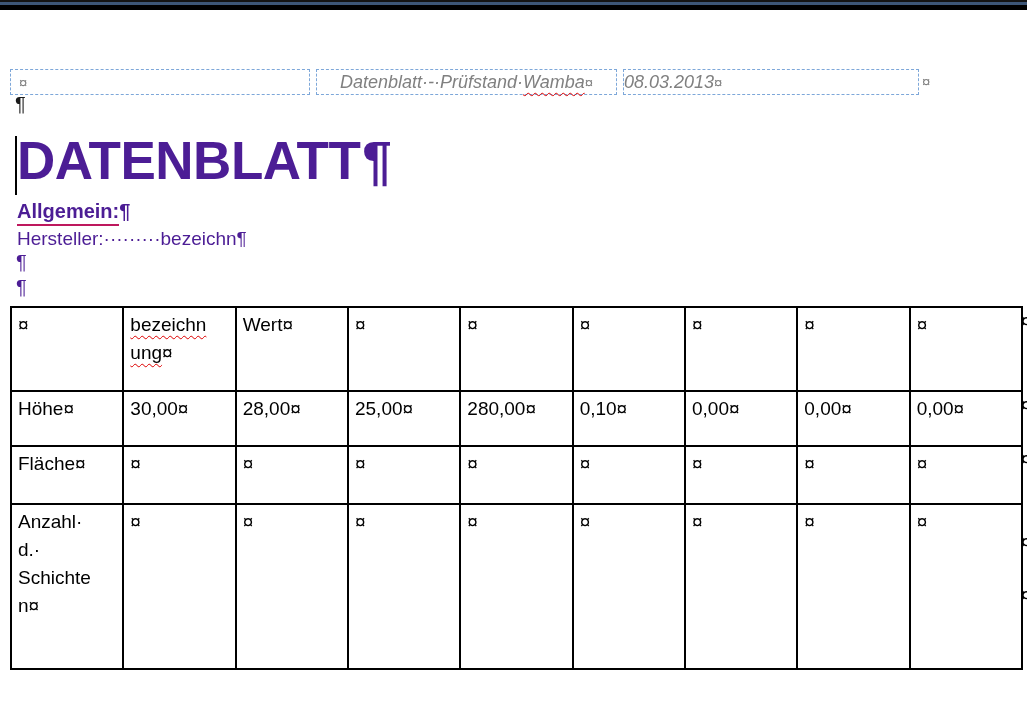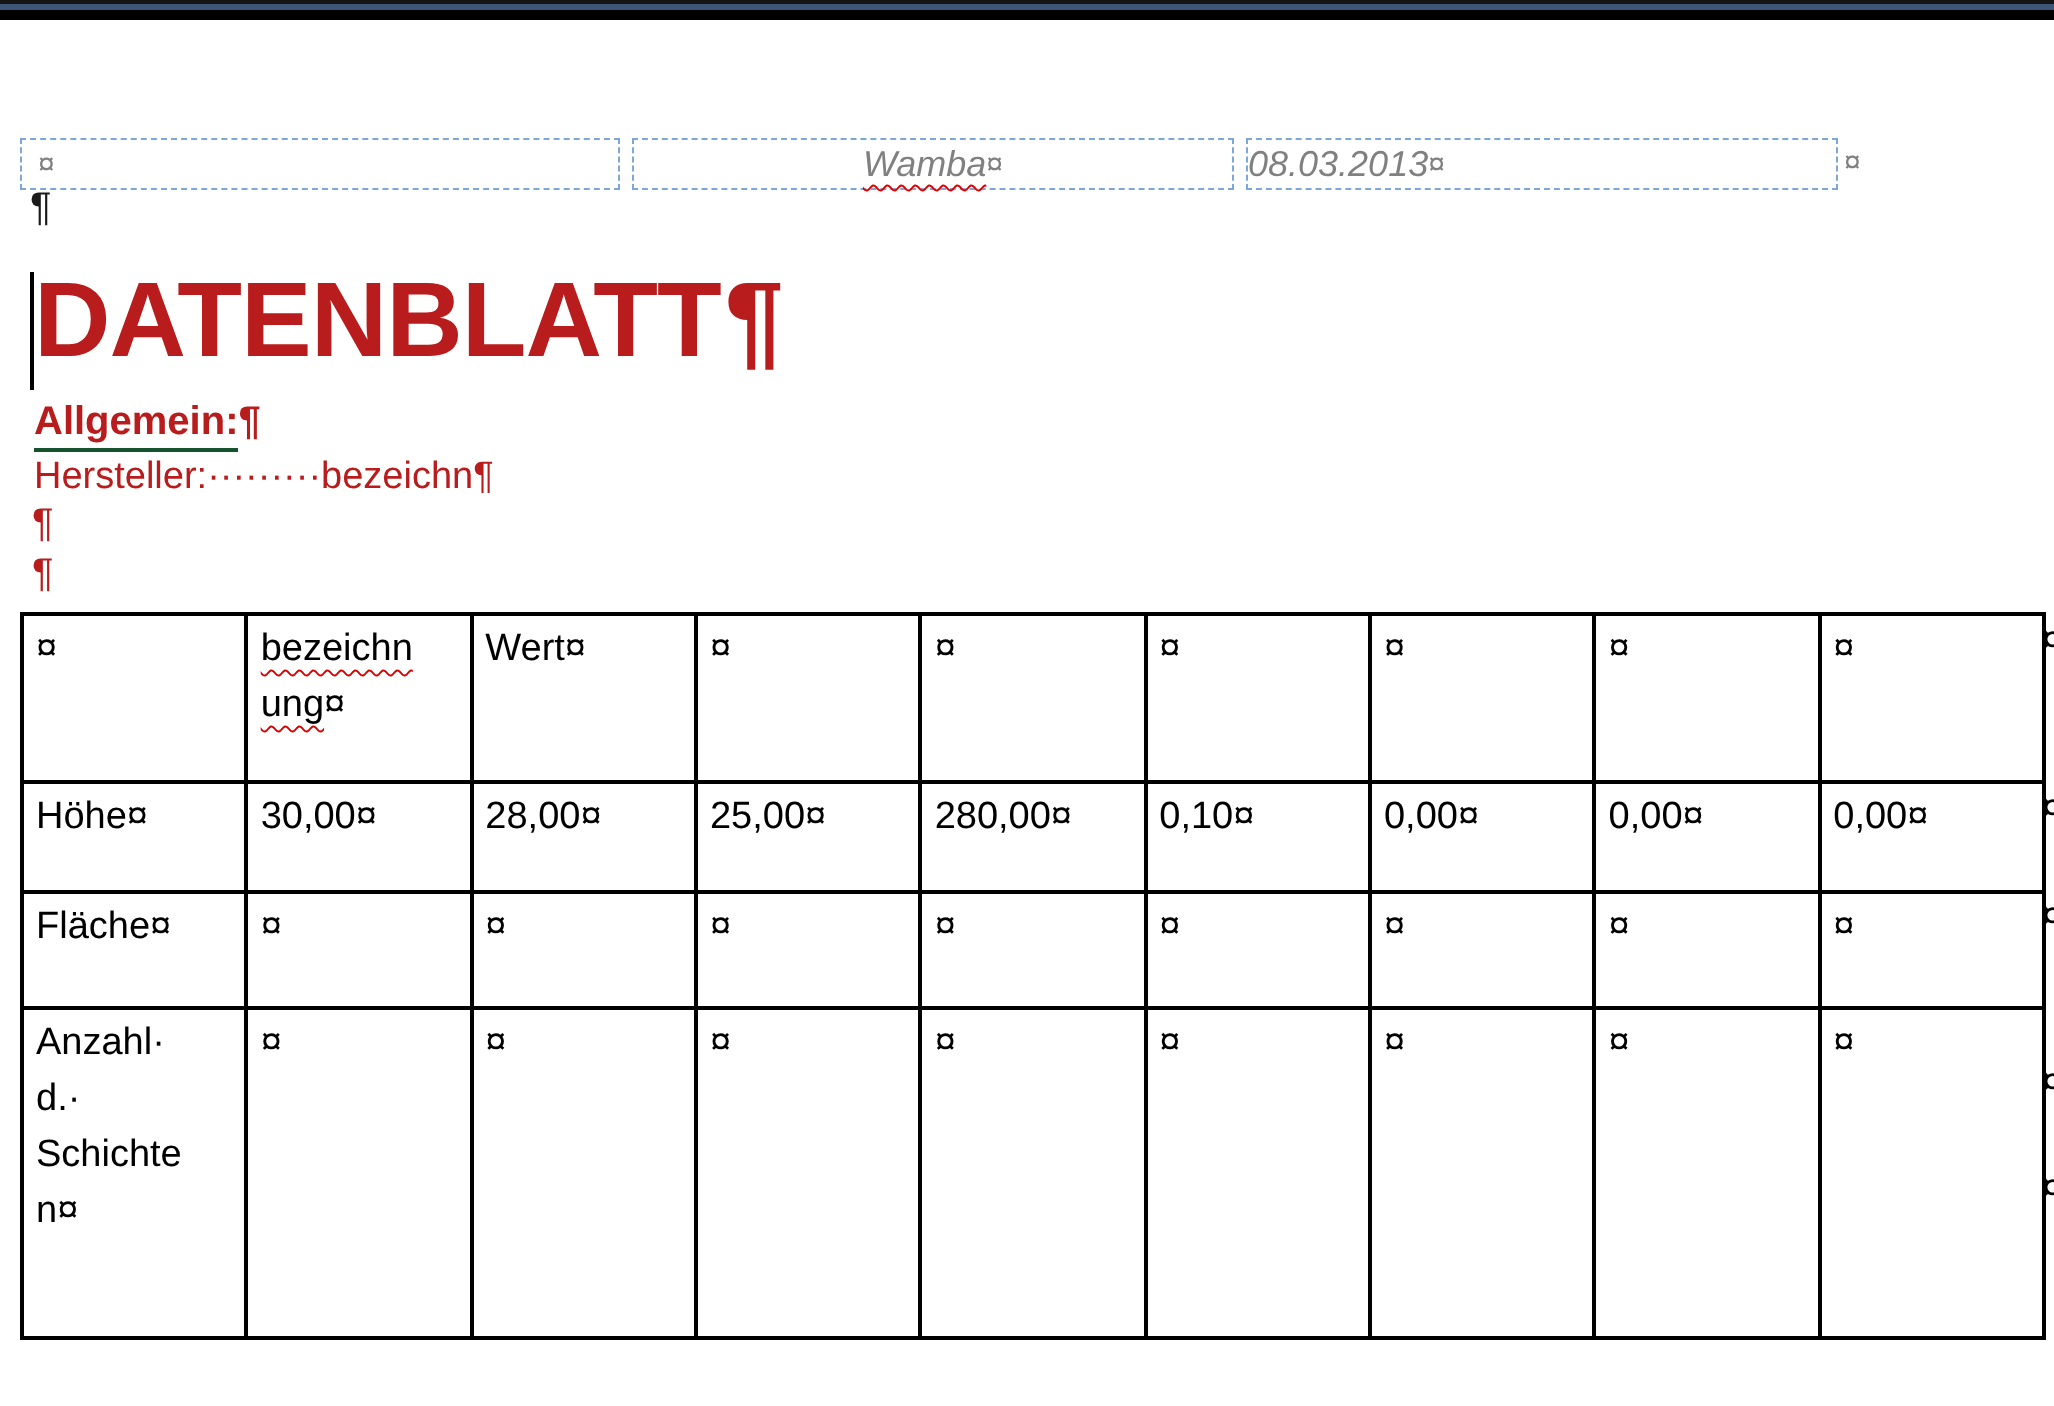--- a/index.html
+++ b/index.html
@@ -15,27 +15,27 @@
   .hcell{
     position:absolute;top:69px;height:26px;box-sizing:border-box;
     border:1px dashed #7da7d9;color:#808080;font-size:18px;font-style:italic;
     display:flex;align-items:center;white-space:nowrap;overflow:visible;
   }
   #hcell-left{left:10px;width:300px;padding-left:8px;}
   #hcell-center{left:316px;width:301px;justify-content:center;}
   #hcell-right{left:623px;width:296px;padding-right:2px;}
   .hmark{font-style:normal;font-size:15px;color:#808080;}
   #header-row-end{position:absolute;left:922px;top:73px;font-size:15px;color:#808080;font-style:normal;}
-  .para{position:absolute;color:#b91c1c;white-space:nowrap;}
+  .para{position:absolute;color:#4c1d95;white-space:nowrap;}
   #pilcrow-under-header{left:15px;top:93px;font-size:20px;color:#1a1a1a;}
   #title-line{left:17px;top:128px;font-size:53px;font-weight:bold;letter-spacing:-0.5px;line-height:66px;}
   #title-line .mark{margin-left:2px;}
   #text-cursor{position:absolute;left:15px;top:136px;width:2px;height:59px;background:#000;}
   #allgemein-line{left:17px;top:199px;font-size:20px;font-weight:bold;line-height:24px;}
-  #allgemein-line .u{border-bottom:2px solid #14532d;padding-bottom:1px;display:inline-block;}
+  #allgemein-line .u{border-bottom:2px solid #be185d;padding-bottom:1px;display:inline-block;}
   #hersteller-line{left:17px;top:227px;font-size:19px;line-height:23px;}
   #empty-para-1{left:16px;top:251px;font-size:20px;}
   #empty-para-2{left:16px;top:276px;font-size:20px;}
   
   #main-table{
     position:absolute;left:10px;top:306px;width:1013px;
     border-collapse:collapse;table-layout:fixed;
   }
   #main-table td{
     border:2px solid #000;vertical-align:top;
@@ -57,20 +57,21 @@
 </style>
 </head>
 <body>
 
 <div id="topbar"></div>
 
 <div class="hcell" id="hcell-left">
   <span class="hmark">¤</span>
 </div>
 <div class="hcell" id="hcell-center">
+  <span>Datenblatt·-·Prüfstand·</span>
     <span class="squiggle">Wamba</span>
     <span class="hmark">¤</span>
 </div>
 <div class="hcell" id="hcell-right">
   <span>08.03.2013</span>
     <span class="hmark">¤</span>
 </div>
 <span id="header-row-end">¤</span>
 
 <div class="para" id="pilcrow-under-header">¶</div>

